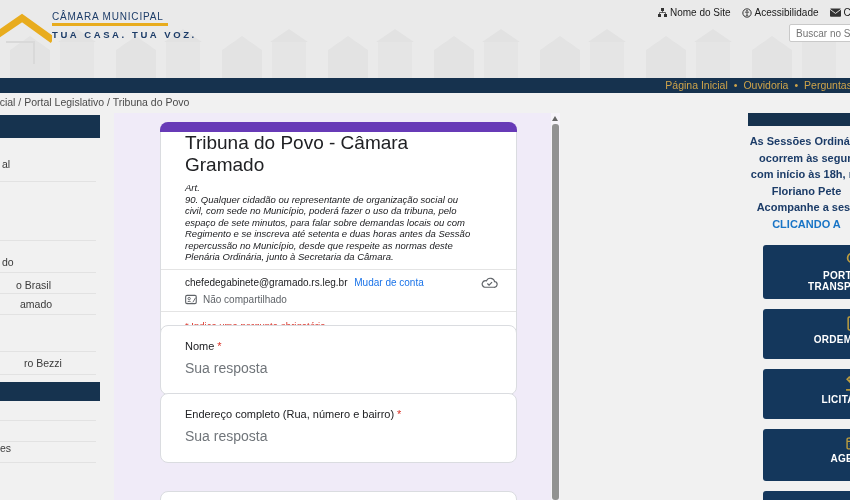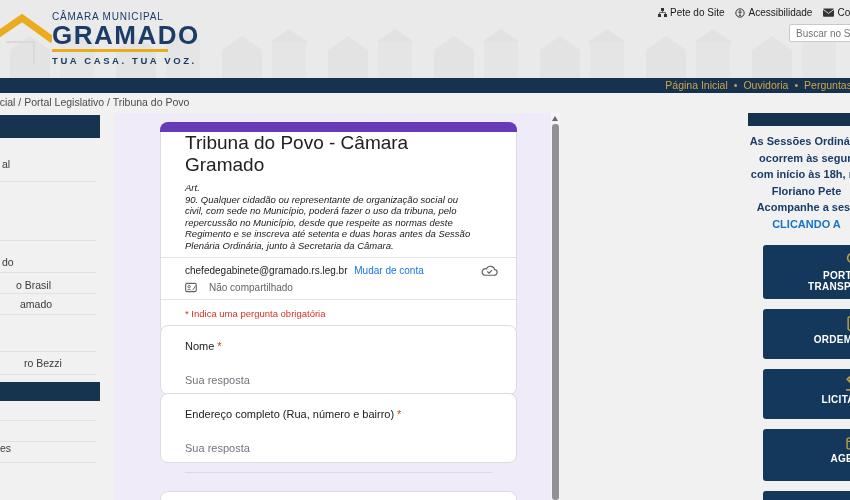--- a/index.html
+++ b/index.html
@@ -52,29 +52,29 @@
   .card-a { top:9px; }
   .purple-bar { height:10px; background:#673ab7; border-radius:8px 8px 0 0; margin:-1px -1px 0; }
   .card-a-body { padding:0 24px 8px; }
   .form-title { font-size:19px; font-weight:400; color:#202124; }
   .form-desc { margin-top:6px; font-size:9.5px; font-style:italic; color:#202124; line-height:11.5px; }
   .hdiv { height:1px; background:#e4e4e4; margin:6px -24px 0; }
   .email-row { position:relative; margin-top:7px; font-size:10px; color:#202124; }
   .email { font-weight:normal; }
   .switch-link { color:#1a73e8; margin-left:4px; cursor:pointer; }
   .cloud-icon { position:absolute; right:-6px; top:0; }
-  .shared-row { margin-top:6px; font-size:10px; color:#5f6368; display:flex; align-items:center; gap:12px; }
+  .shared-row { margin-top:6px; font-size:10px; color:#5f6368; display:flex; align-items:center; gap:6px; }
   .required-note { margin-top:8px; font-size:9.5px; color:#d93025; padding-bottom:6px; }
 
   .q-card { height:70px; padding:14px 24px; }
   .card-b { top:212px; }
   .card-c { top:280px; }
   .q-label { font-size:11px; color:#202124; }
   .req { color:#d93025; margin-left:3px; }
-  .answer-line { margin-top:22px; font-size:11px; color:#70757a; border-bottom:1px solid #dadce0; padding-bottom:18px; cursor:text; }
+  .answer-line { margin-top:8px; font-size:14px; color:#70757a; border-bottom:1px solid #dadce0; padding-bottom:18px; cursor:text; }
   .half { width:50%; }
   .full { width:100%; }
   .card-d { top:378px; height:25px; }
 
   
   .right-bar { position:absolute; left:748px; top:113px; width:117px; height:13px; background:#16324e; }
   .right-info { position:absolute; left:748px; top:133px; width:117px; text-align:center;
     font-size:11px; font-weight:bold; color:#1c3c68; line-height:16.5px; }
   .right-info div { white-space:nowrap; }
   .info-link { color:#1874c6; cursor:pointer; }
@@ -105,34 +105,33 @@
   </svg>
 
   <svg class="logo-house" width="66" height="54" viewBox="0 0 66 54">
     <path d="M4 28 L36 6 L64 26" fill="none" stroke="#e8ac1e" stroke-width="7" stroke-linecap="square"></path>
     <path d="M8 30 V52" fill="none" stroke="#e8ac1e" stroke-width="7"></path>
     <path d="M20 30 h28 v22" fill="none" stroke="#d9d9d9" stroke-width="2"></path>
   </svg>
 
   <div class="logo-text">
     <div class="logo-line1">CÂMARA MUNICIPAL</div>
-    <div class="logo-name">GRAMADO</div>
     <div class="logo-rule"></div>
     <div class="logo-tagline">TUA CASA. TUA VOZ.</div>
   </div>
 
   <div class="utility">
     <span class="utility-item">
       <svg width="9" height="9" viewBox="0 0 12 12">
           <rect x="4" y="0" width="4" height="4" fill="#333"></rect>
           <rect x="0" y="8" width="4" height="4" fill="#333"></rect>
           <rect x="8" y="8" width="4" height="4" fill="#333"></rect>
           <path d="M6 4v2M2 8V6h8v2" stroke="#333" fill="none"></path>
         </svg>
-      <span>Pete do Site</span>
+      <span>Nome do Site</span>
     </span>
     <span class="utility-item">
       <svg width="10" height="10" viewBox="0 0 12 12">
           <circle cx="6" cy="6" r="5" fill="none" stroke="#333" stroke-width="1.2"></circle>
           <circle cx="6" cy="3.4" r="1" fill="#333"></circle>
           <path d="M3.5 5h5M6 5v3l-1.5 2M6 8l1.5 2" stroke="#333" fill="none" stroke-width="1"></path>
         </svg>
       <span>Acessibilidade</span>
     </span>
     <span class="utility-item">
@@ -180,22 +179,23 @@
 <div class="form-region">
 
   <div class="card card-a">
     <div class="purple-bar"></div>
     <div class="card-a-body">
       <div class="form-title">Tribuna do Povo - Câmara Gramado</div>
       <div class="form-desc">
         <div>Art.</div>
         <div>90. Qualquer cidadão ou representante de organização social ou</div>
         <div>civil, com sede no Município, poderá fazer o uso da tribuna, pelo</div>
+        <div>espaço de sete minutos, para falar sobre demandas locais ou com</div>
+        <div>Regimento e se inscreva até setenta e duas horas antes da Sessão</div>
         <div>repercussão no Município, desde que respeite as normas deste</div>
-        <div>Regimento e se inscreva até setenta e duas horas antes da Sessão</div>
         <div>Plenária Ordinária, junto à Secretaria da Câmara.</div>
       </div>
       <div class="hdiv"></div>
       <div class="email-row">
         <span class="email">chefedegabinete@gramado.rs.leg.br</span>
         <span class="switch-link">Mudar de conta</span>
         <svg class="cloud-icon" width="17" height="12" viewBox="0 0 20 14">
           <path d="M16 6.2a5 5 0 0 0-9.6-1.7A3.9 3.9 0 0 0 4.2 12H15a3.4 3.4 0 0 0 1-6.8z" fill="none" stroke="#5f6368" stroke-width="1.4"></path>
           <path d="M7.5 7.6l2 2L13 6" fill="none" stroke="#5f6368" stroke-width="1.4"></path>
         </svg>

